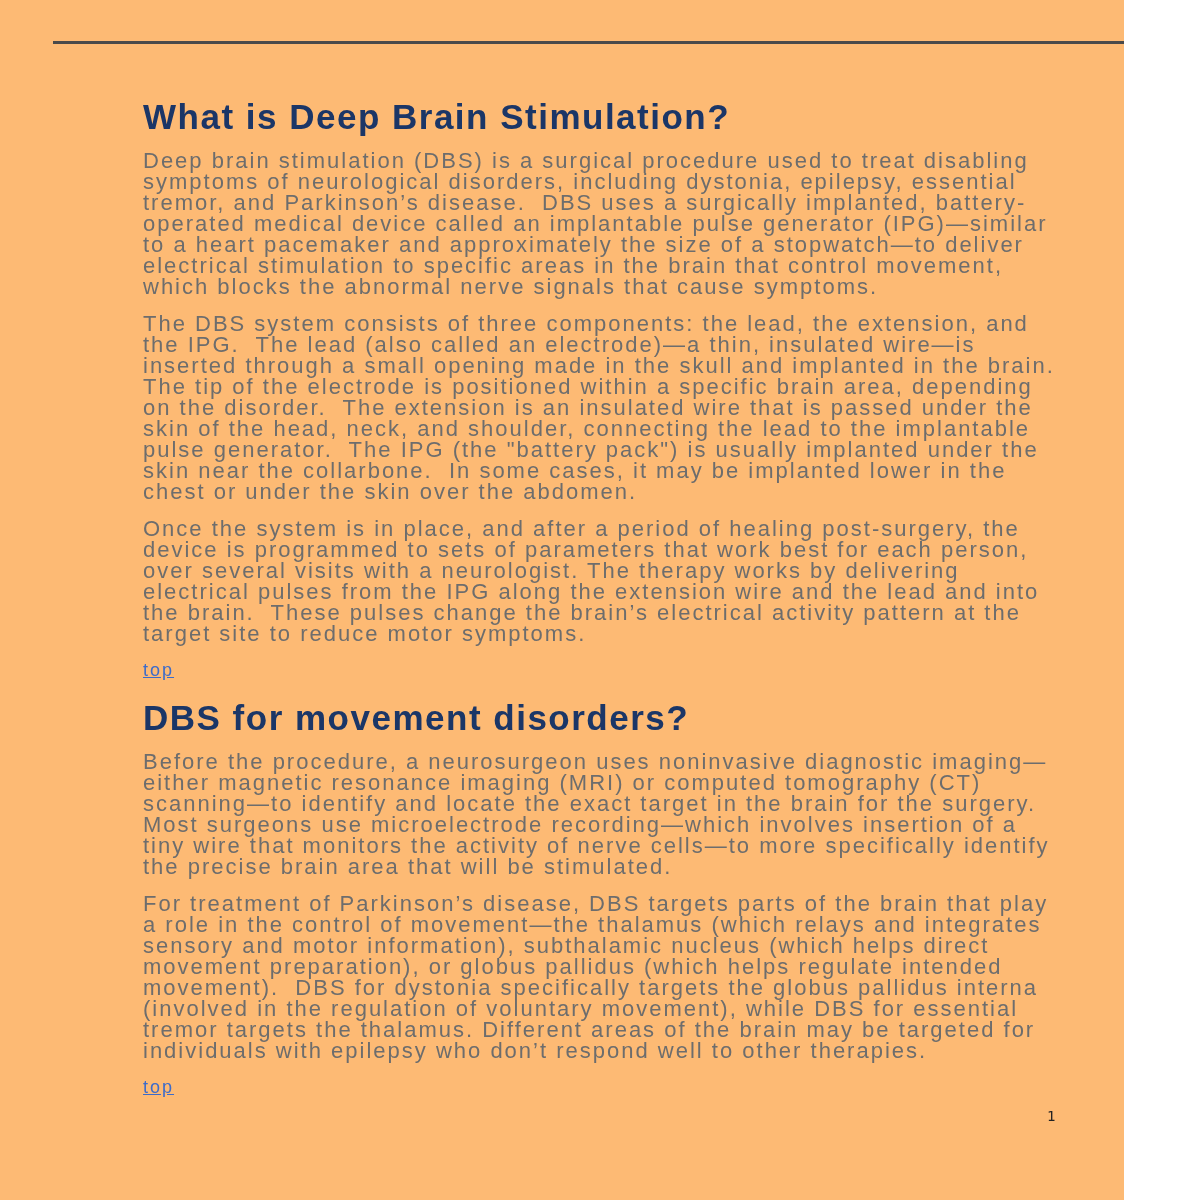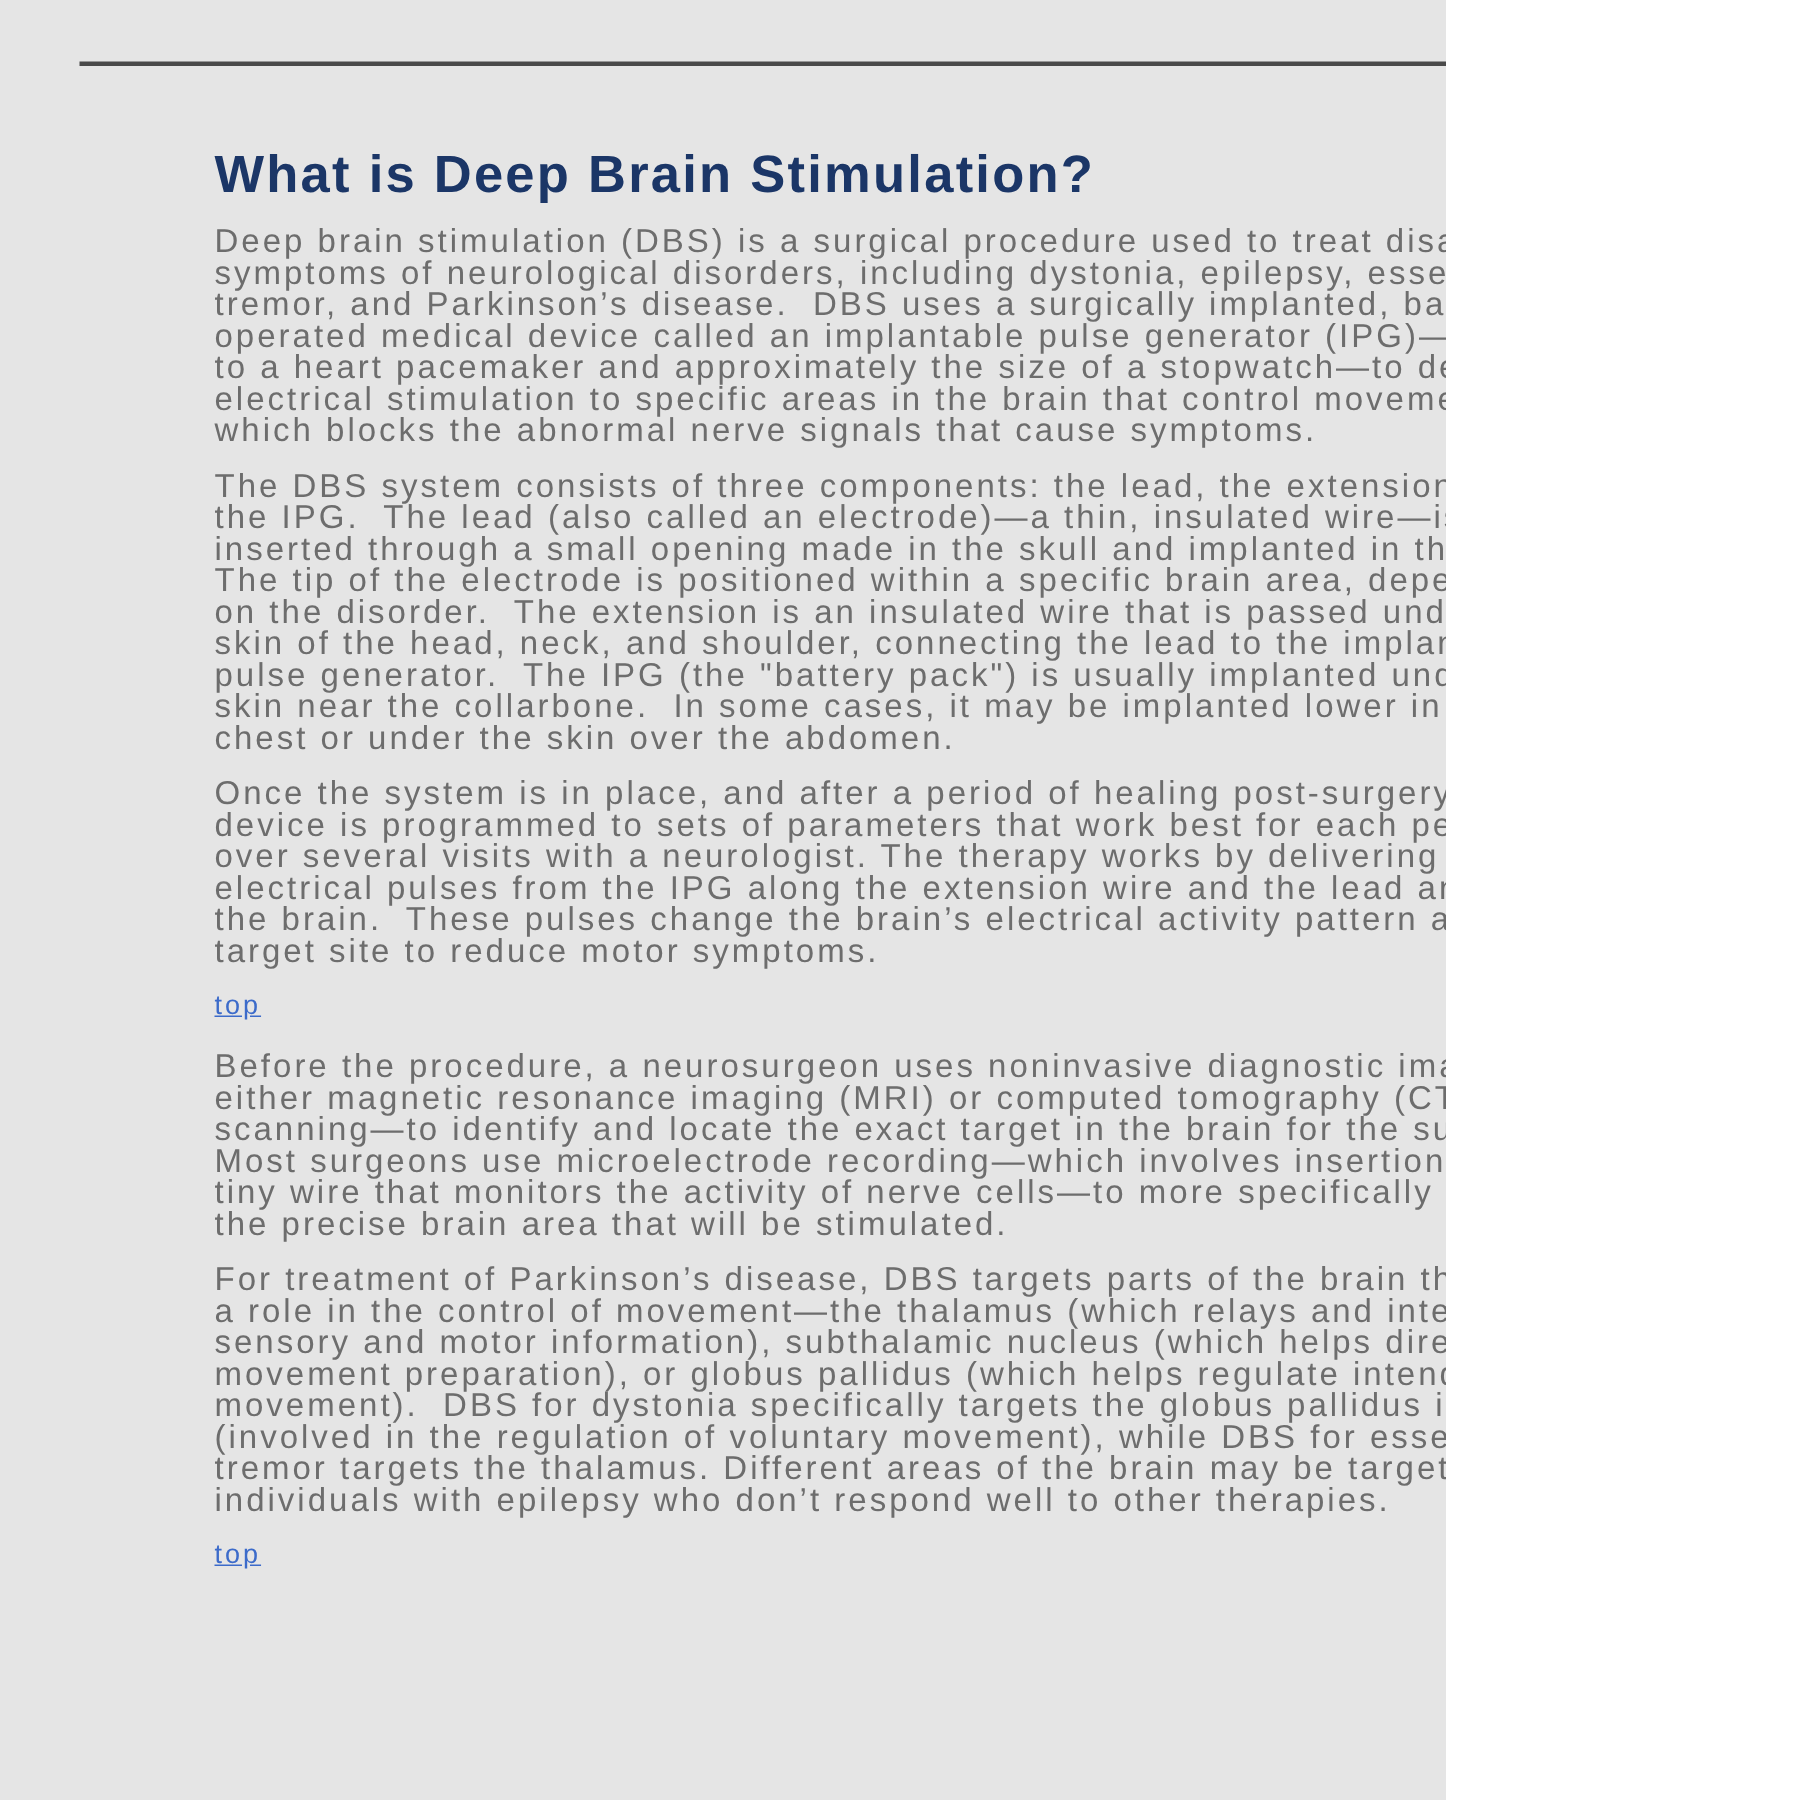--- a/index.html
+++ b/index.html
@@ -1,21 +1,21 @@
 <!DOCTYPE html>
 <html><head>
 <meta charset="utf-8">
 <style>
   * { margin: 0; padding: 0; box-sizing: border-box; }
   html, body { background: #ffffff; }
   .page {
     position: relative;
-    width: 964px;
+    width: 1124px;
     height: 1200px;
-    background: #e5e5e5;
+    background: #fdba74;
     font-family: "Liberation Sans", sans-serif;
     overflow: hidden;
   }
   .top-rule {
     position: absolute;
     top: 41px;
     left: 53px;
     width: 1093px;
     height: 3px;
     background: #4a4a4a;
@@ -76,20 +76,21 @@
         <div>What is Deep Brain Stimulation?</div>
       </h1>
       <p class="doc-para">Deep brain stimulation (DBS) is a surgical procedure used to treat disabling symptoms of neurological disorders, including dystonia, epilepsy, essential tremor, and Parkinson’s disease.  DBS uses a surgically implanted, battery-operated medical device called an implantable pulse generator (IPG)—similar to a heart pacemaker and approximately the size of a stopwatch—to deliver electrical stimulation to specific areas in the brain that control movement, which blocks the abnormal nerve signals that cause symptoms.</p>
       <p class="doc-para">The DBS system consists of three components: the lead, the extension, and the IPG.  The lead (also called an electrode)—a thin, insulated wire—is inserted through a small opening made in the skull and implanted in the brain.  The tip of the electrode is positioned within a specific brain area, depending on the disorder.  The extension is an insulated wire that is passed under the skin of the head, neck, and shoulder, connecting the lead to the implantable pulse generator.  The IPG (the "battery pack") is usually implanted under the skin near the collarbone.  In some cases, it may be implanted lower in the chest or under the skin over the abdomen.</p>
       <p class="doc-para">Once the system is in place, and after a period of healing post-surgery, the device is programmed to sets of parameters that work best for each person, over several visits with a neurologist. The therapy works by delivering electrical pulses from the IPG along the extension wire and the lead and into the brain.  These pulses change the brain’s electrical activity pattern at the target site to reduce motor symptoms.</p>
       <a class="top-link" href="#">top</a>
     </section>
 
     <section class="section-2">
       <h1 class="doc-heading">
+        <div>DBS for movement disorders?</div>
       </h1>
       <p class="doc-para">Before the procedure, a neurosurgeon uses noninvasive diagnostic imaging—either magnetic resonance imaging (MRI) or computed tomography (CT) scanning—to identify and locate the exact target in the brain for the surgery.  Most surgeons use microelectrode recording—which involves insertion of a tiny wire that monitors the activity of nerve cells—to more specifically identify the precise brain area that will be stimulated.</p>
       <p class="doc-para">For treatment of Parkinson’s disease, DBS targets parts of the brain that play a role in the control of movement—the thalamus (which relays and integrates sensory and motor information), subthalamic nucleus (which helps direct movement preparation), or globus pallidus (which helps regulate intended movement).  DBS for dystonia specifically targets the globus pallidus interna (involved in the regulation of voluntary movement), while DBS for essential tremor targets the thalamus. Different areas of the brain may be targeted for individuals with epilepsy who don’t respond well to other therapies.</p>
       <a class="top-link" href="#">top</a>
     </section>
 
   </div>
 
   <div class="page-number">1</div>
 

